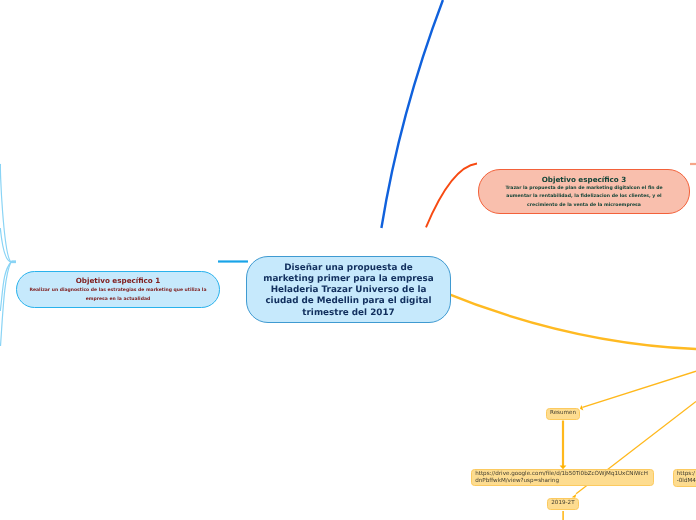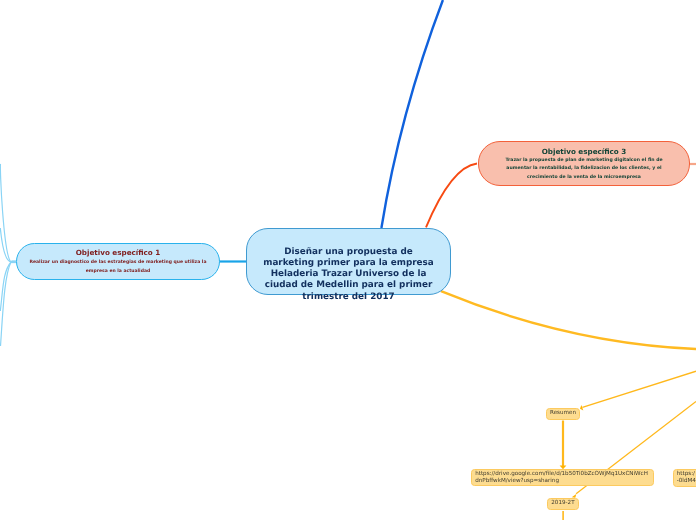--- a/index.html
+++ b/index.html
@@ -2,27 +2,27 @@
 <html><head>
 <meta charset="utf-8">
 <style>
   html,body{margin:0;padding:0;}
   body{width:696px;height:520px;background:#ffffff;overflow:hidden;
        font-family:"DejaVu Sans",sans-serif;-webkit-font-smoothing:antialiased;text-rendering:geometricPrecision;}
   #canvas{position:relative;width:696px;height:520px;overflow:hidden;}
   svg.edges{position:absolute;left:0;top:0;width:696px;height:520px;pointer-events:none;}
 
   .node{position:absolute;box-sizing:border-box;display:flex;flex-direction:column;
-        align-items:center;justify-content:center;text-align:center;}
+        align-items:center;justify-content:center;text-align:center;margin-top:28px;}
 
   
   #center-node{left:246px;top:228px;width:205px;height:67px;
     background:#c6e9fc;border:1.6px solid #3f9ad1;border-radius:22px;
     color:#12305e;font-weight:bold;font-size:8.8px;line-height:11.15px;
-    padding:12px 4px;white-space:nowrap;justify-content:flex-start;}
+    padding:0 4px;white-space:nowrap;justify-content:flex-start;}
   #center-node>div:first-child{margin-top:6.0px;}
 
   
   #obj1-node{left:16px;top:243px;width:204px;height:37px;
     background:#c6e9fc;border:1.4px solid #29b2ec;border-radius:19px;
     color:#7f1d1d;padding:0 7px;}
   #obj1-node .n-title{font-size:7.2px;font-weight:bold;line-height:11px;margin-top:0px;}
   #obj1-node .n-desc{font-size:4.52px;font-weight:bold;line-height:9.3px;white-space:nowrap;}
 
   
@@ -75,21 +75,21 @@
     <line x1="696" y1="401.5" x2="576.1" y2="493.8" stroke="#ffb81c" stroke-width="1.3"></line>
     <polygon points="571.7,497.2 576.3,493.9 575.3,497.7" fill="#ffb300"></polygon>
 
     <line x1="563.1" y1="511" x2="563.1" y2="520" stroke="#ffb81c" stroke-width="1.6"></line>
   </svg>
 
   <div class="node" id="center-node">
     <div>Diseñar una propuesta de</div>
     <div>marketing primer para la empresa</div>
     <div>Heladeria Trazar Universo de la</div>
-    <div>ciudad de Medellin para el primer</div>
+    <div>ciudad de Medellin para el digital</div>
     <div>trimestre del 2017</div>
   </div>
 
   <div class="node" id="obj1-node">
     <div class="n-title">Objetivo específico 1</div>
     <div class="n-desc">
       <div>Realizar un diagnostico de las estrategias de marketing que utiliza la</div>
       <div>empresa en la actualidad</div>
     </div>
   </div>

